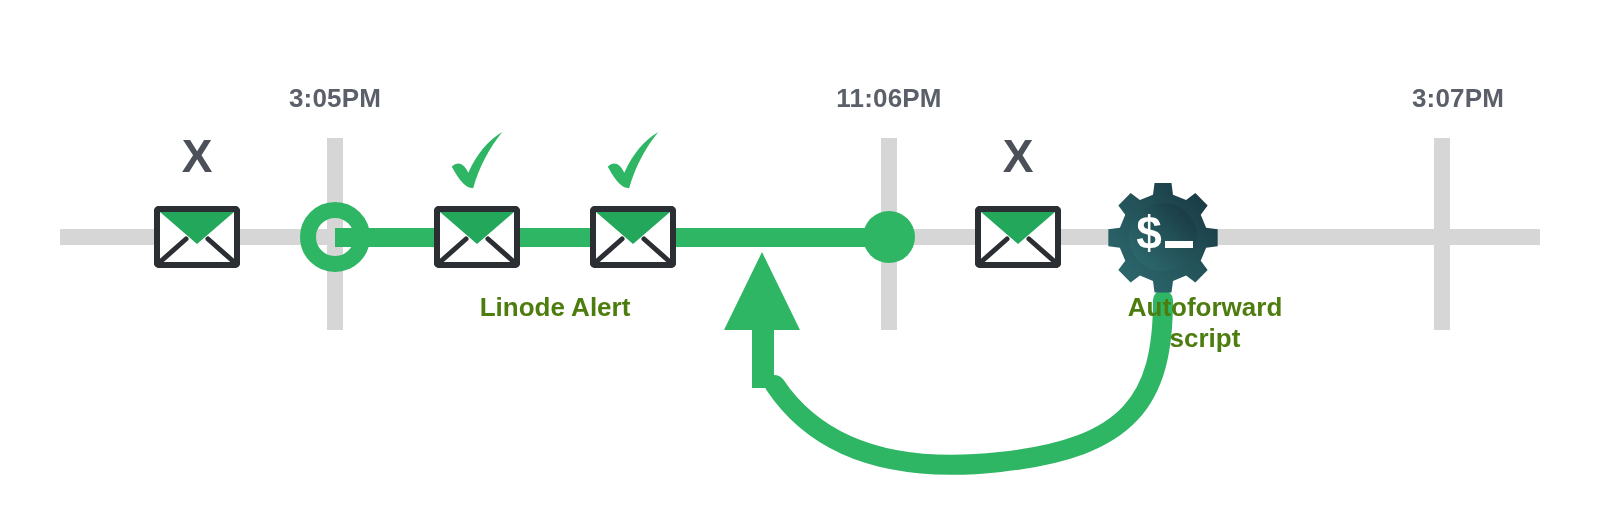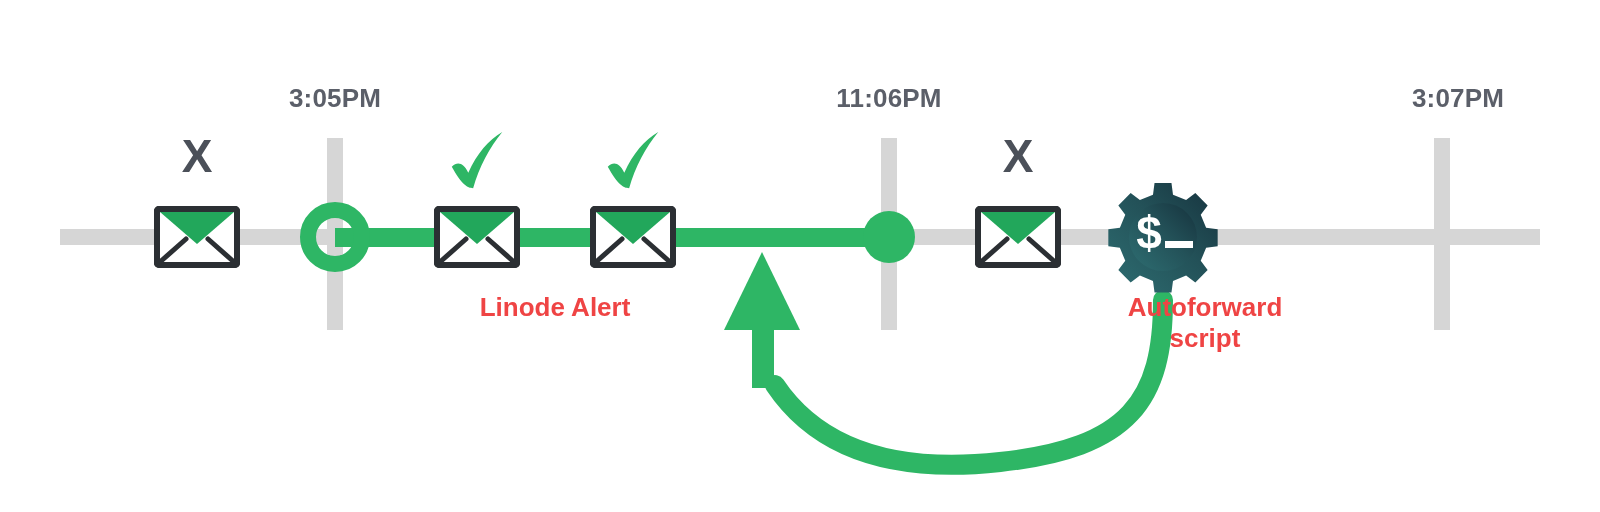--- a/index.html
+++ b/index.html
@@ -16,21 +16,21 @@
     font-size:26px;font-weight:bold;
     color:#5b5f69;
     letter-spacing:0.2px;
     white-space:nowrap;
     transform:translateX(-50%);
     text-align:center;
   }
   .node-label{
     position:absolute;
     font-size:26px;font-weight:bold;
-    color:#ef4444;
+    color:#4d7c0f;
     line-height:31px;
     white-space:nowrap;
     transform:translateX(-50%);
     text-align:center;
   }
   .x-mark{
     position:absolute;
     font-size:46px;font-weight:bold;
     color:#4b5059;
     transform:translateX(-50%);

